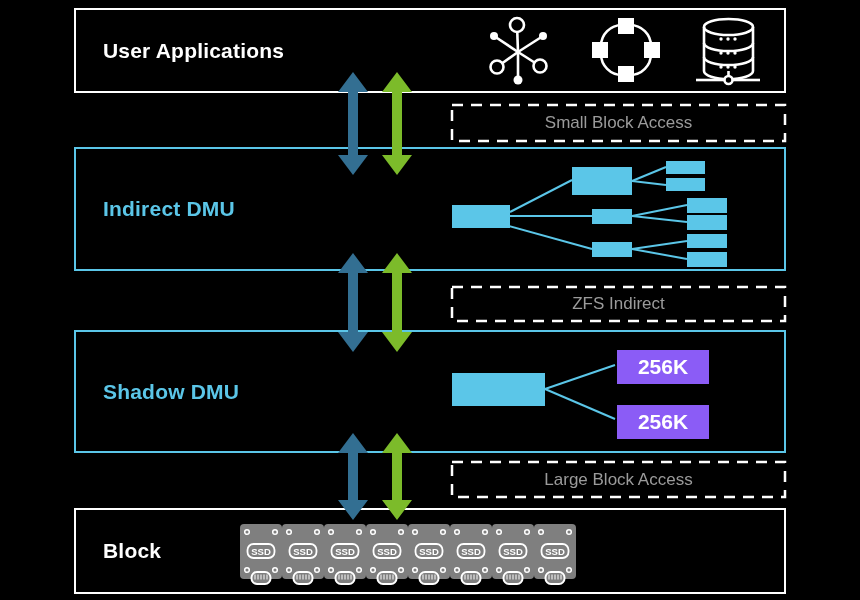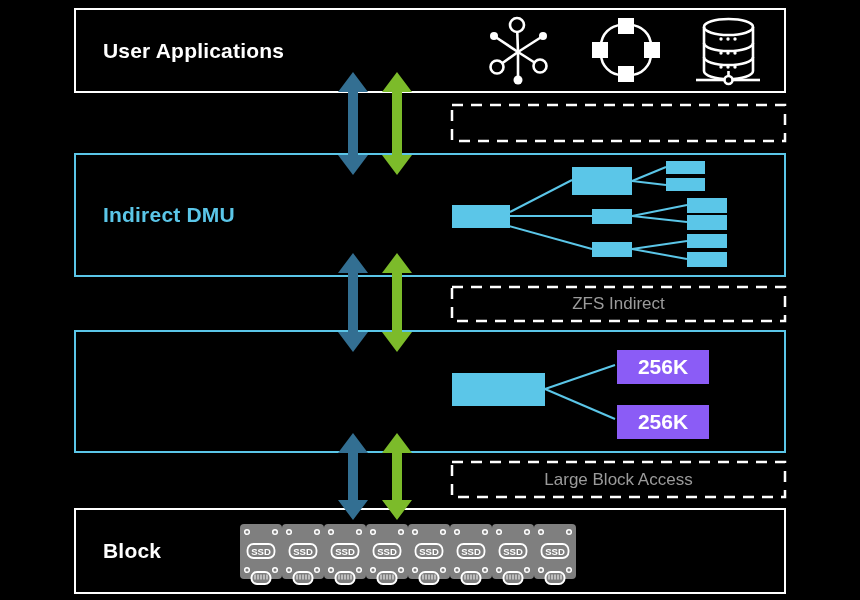--- a/index.html
+++ b/index.html
@@ -2,21 +2,21 @@
 <html><head>
 <meta charset="utf-8">
 <style>
   html,body{margin:0;padding:0;background:#000;}
   .stage{position:relative;width:860px;height:600px;background:#000;
          font-family:"Liberation Sans",sans-serif;overflow:hidden;text-align:center;}
   .box{position:absolute;left:74px;width:712px;box-sizing:border-box;background:#000;}
   .white-box{border:2px solid #fff;}
   .blue-box{border:2px solid #5BC6E8;}
   .box-user{top:8px;height:85px;}
-  .box-indirect{top:153px;height:124px;}
+  .box-indirect{top:147px;height:124px;}
   .box-shadow{top:330px;height:123px;}
   .box-pool{top:508px;height:86px;}
   .layer-label{position:absolute;left:27px;top:0;height:100%;display:flex;align-items:center;
                font-weight:bold;font-size:21px;letter-spacing:.2px;white-space:nowrap;}
   .white-text{color:#fff;}
   .blue-text{color:#5BC6E8;}
   .dashed-label{position:absolute;left:452px;width:333px;display:flex;align-items:center;
                 justify-content:center;color:#9B9B9B;font-size:17px;}
   .dl-small{top:105px;height:36px;}
   .dl-zfs{top:287px;height:34px;}
@@ -89,28 +89,30 @@
           <circle cx="39" cy="52" r="1.7"></circle>
       </g>
       <line x1="32.5" y1="62" x2="32.5" y2="61" class="wstroke" stroke-width="2.6"></line>
       <path d="M32.5,56 V61" class="wstroke" stroke-width="2.6"></path>
       <line x1="0" y1="65" x2="28" y2="65" stroke="#fff" stroke-width="2.6"></line>
       <line x1="37" y1="65" x2="64" y2="65" stroke="#fff" stroke-width="2.6"></line>
       <circle cx="32.5" cy="65" r="4" fill="#000" stroke="#fff" stroke-width="2.6"></circle>
     </svg>
   </div>
 
+  <div class="dashed-label dl-small">Small Block Access</div>
 
   <div class="box blue-box box-indirect">
     <div class="layer-label blue-text">Indirect DMU</div>
   </div>
 
   <div class="dashed-label dl-zfs">ZFS Indirect</div>
 
   <div class="box blue-box box-shadow">
+    <div class="layer-label blue-text">Shadow DMU</div>
     <div class="k-block k1">256K</div>
     <div class="k-block k2">256K</div>
   </div>
 
   <div class="dashed-label dl-large">Large Block Access</div>
 
   <div class="box white-box box-pool">
     <div class="layer-label white-text">Block</div>
     <div class="ssd-row">
       <svg width="42" height="66" viewBox="0 0 42 66">

